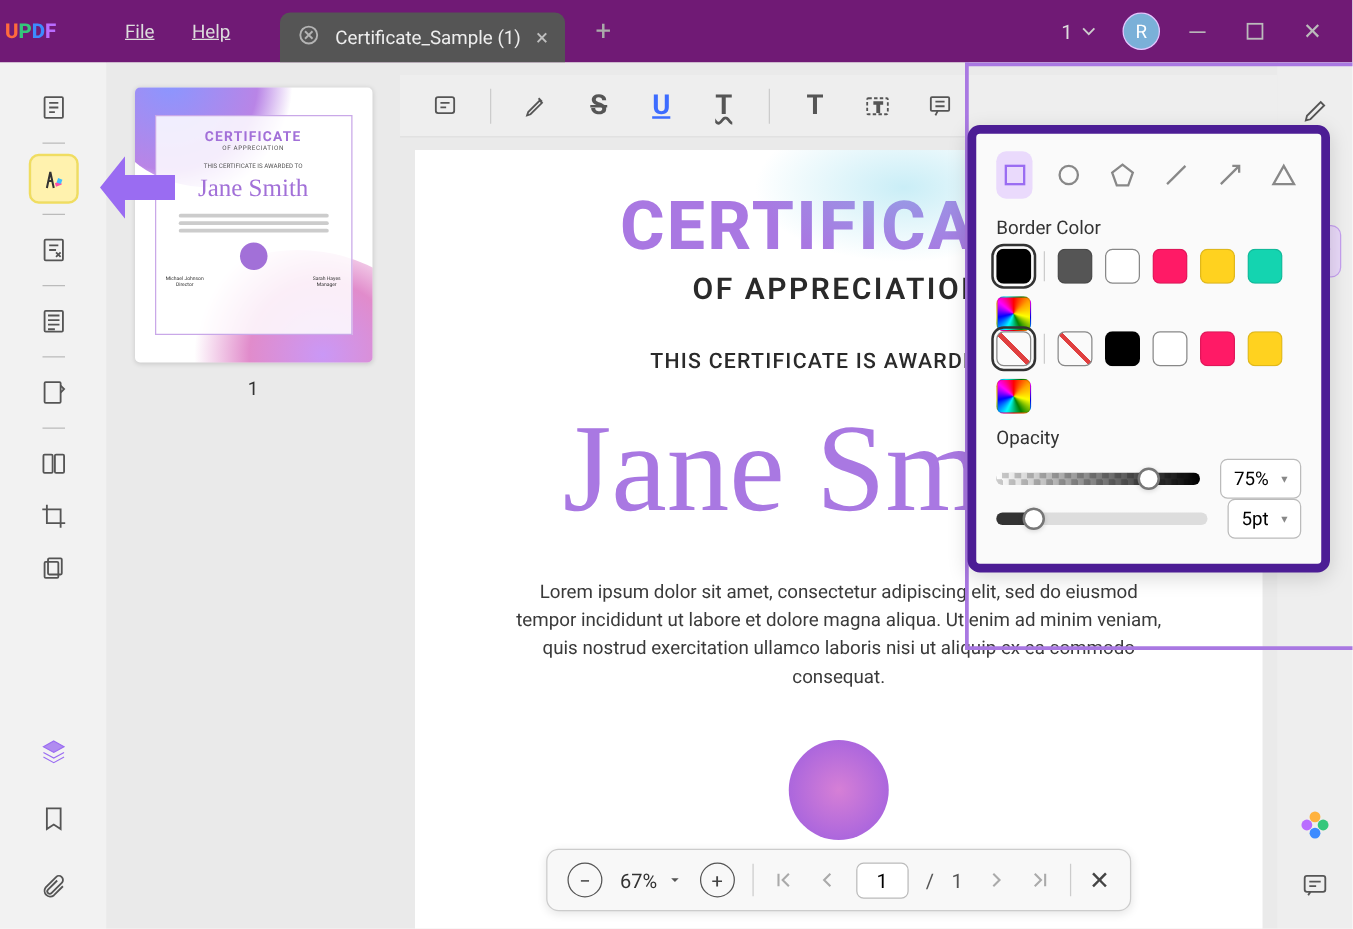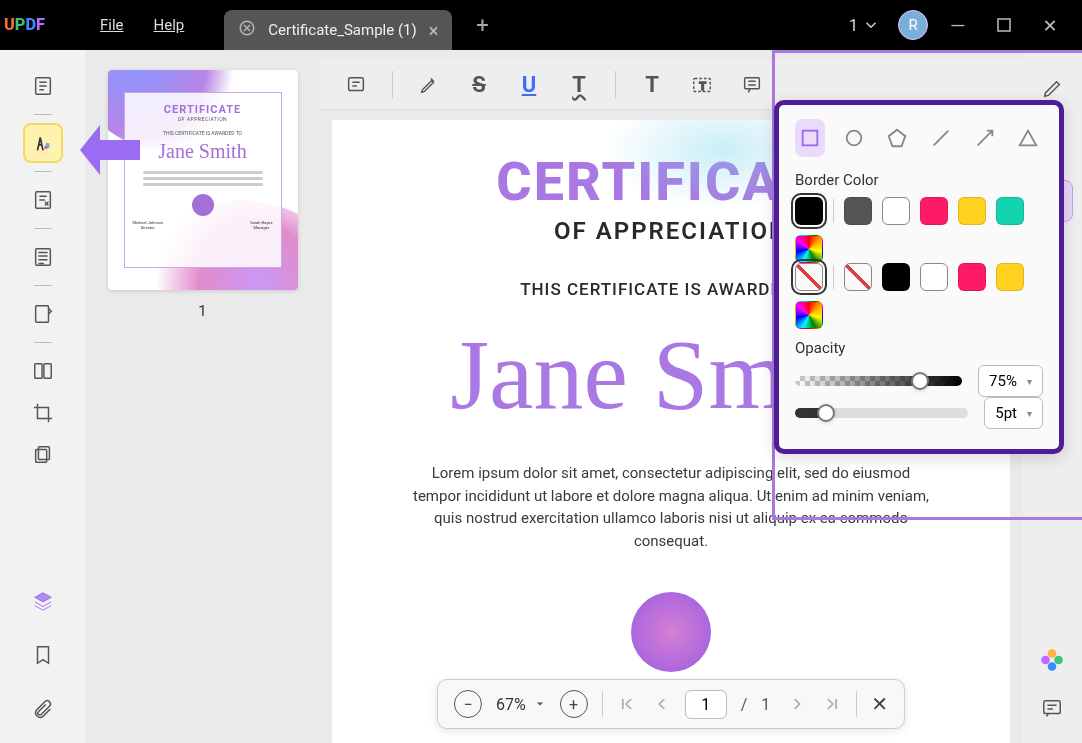--- a/index.html
+++ b/index.html
@@ -1,19 +1,19 @@
 <!DOCTYPE html>
 <html><head>
 <meta charset="utf-8">
 <style>
 * { box-sizing: border-box; margin: 0; padding: 0; font-family: -apple-system, BlinkMacSystemFont, "Segoe UI", Roboto, Arial, sans-serif; }
 body { width: 1082px; height: 743px; overflow: hidden; background: #f2f2f2; }
 
 
-.titlebar { height: 50px; background: #000000; display: flex; align-items: center; color: #ddd; }
+.titlebar { height: 50px; background: #701a75; display: flex; align-items: center; color: #ddd; }
 .logo { width: 80px; display:flex; align-items:center; justify-content:center; }
 .logo svg { height:20px; }
 .menu { display:flex; gap:30px; margin-left:20px; font-size:15px;text-decoration:underline; }
 .menu span { cursor:pointer; }
 .tab { margin-left:40px; background:#555; height:40px; border-radius:8px 8px 0 0; display:flex; align-items:center; padding:16px 14px; gap:12px; font-size:15px; color:#eee; margin-top:10px; }
 .tab .icon { opacity:.8; }
 .tab .close { font-size:18px; opacity:.7; }
 .newtab { margin-left:24px; font-size:22px; color:#aaa; }
 .titlespacer { flex:1; }
 .pagectr { font-size:16px; color:#ddd; margin-right:18px; display:flex; align-items:center; gap:4px;}
@@ -73,21 +73,21 @@
 .zoombar { position:absolute; bottom:14px; left:50%; transform:translateX(-50%); background:#f8f8f8; border:1px solid #ccc; border-radius:10px; height:50px; display:flex; align-items:center; padding:0 16px; gap:14px; box-shadow:0 2px 8px rgba(0,0,0,.1);}
 .zoombar .zbtn { width:28px; height:28px; border-radius:50%; border:1.5px solid #555; display:flex; align-items:center; justify-content:center; font-size:16px; cursor:pointer; color:#444;}
 .zoombar .zoomval { display:flex; align-items:center; gap:8px; font-size:16px; color:#333;}
 .zoombar .zsep { width:1px; height:26px; background:#ccc; }
 .zoombar .pageinput { border:1px solid #bbb; border-radius:6px; padding:4px 10px; font-size:16px; width:42px; text-align:center;}
 .zoombar .nav { color:#888; font-size:18px; display:flex; align-items:center;}
 .zoombar .closez { font-size:20px; color:#444; cursor:pointer;}
 
 
 .overlay-border { position:absolute; top:50px; right:0; width:310px; height:470px; border:3px solid #a978e2; border-right:none; pointer-events:none;}
-.popup { position:absolute; top:100px; right:18px; width:290px; background:#fafafa; border:5px solid #4c1d95; border-radius:10px; box-shadow:0 4px 16px rgba(0,0,0,.15); padding:14px 16px 20px;}
+.popup { position:absolute; top:100px; right:18px; width:290px; background:#fafafa; border:7px solid #4c1d95; border-radius:10px; box-shadow:0 4px 16px rgba(0,0,0,.15); padding:14px 16px 20px;}
 .shaperow { display:flex; gap:14px; align-items:center; margin-bottom:14px;}
 .shaperow .sh { width:38px; height:38px; border-radius:8px; display:flex; align-items:center; justify-content:center; cursor:pointer;}
 .shaperow .sh.active { background:#eadafc;}
 .popup .label { font-size:15px; color:#333; margin:10px 0 8px;}
 .swatchrow { display:flex; gap:10px; align-items:center; flex-wrap:wrap;}
 .swatch { width:28px; height:28px; border-radius:6px; cursor:pointer; border:1px solid rgba(0,0,0,.12);}
 .swatch.sel { outline:2px solid #333; outline-offset:2px;}
 .swatch.none { background:linear-gradient(to top right, transparent 45%, #e04040 45%, #e04040 55%, transparent 55%); border:1px solid #888;}
 .swatch.white { background:#fff; border:1px solid #888;}
 .swdiv { width:1px; height:24px; background:#ccc;}

